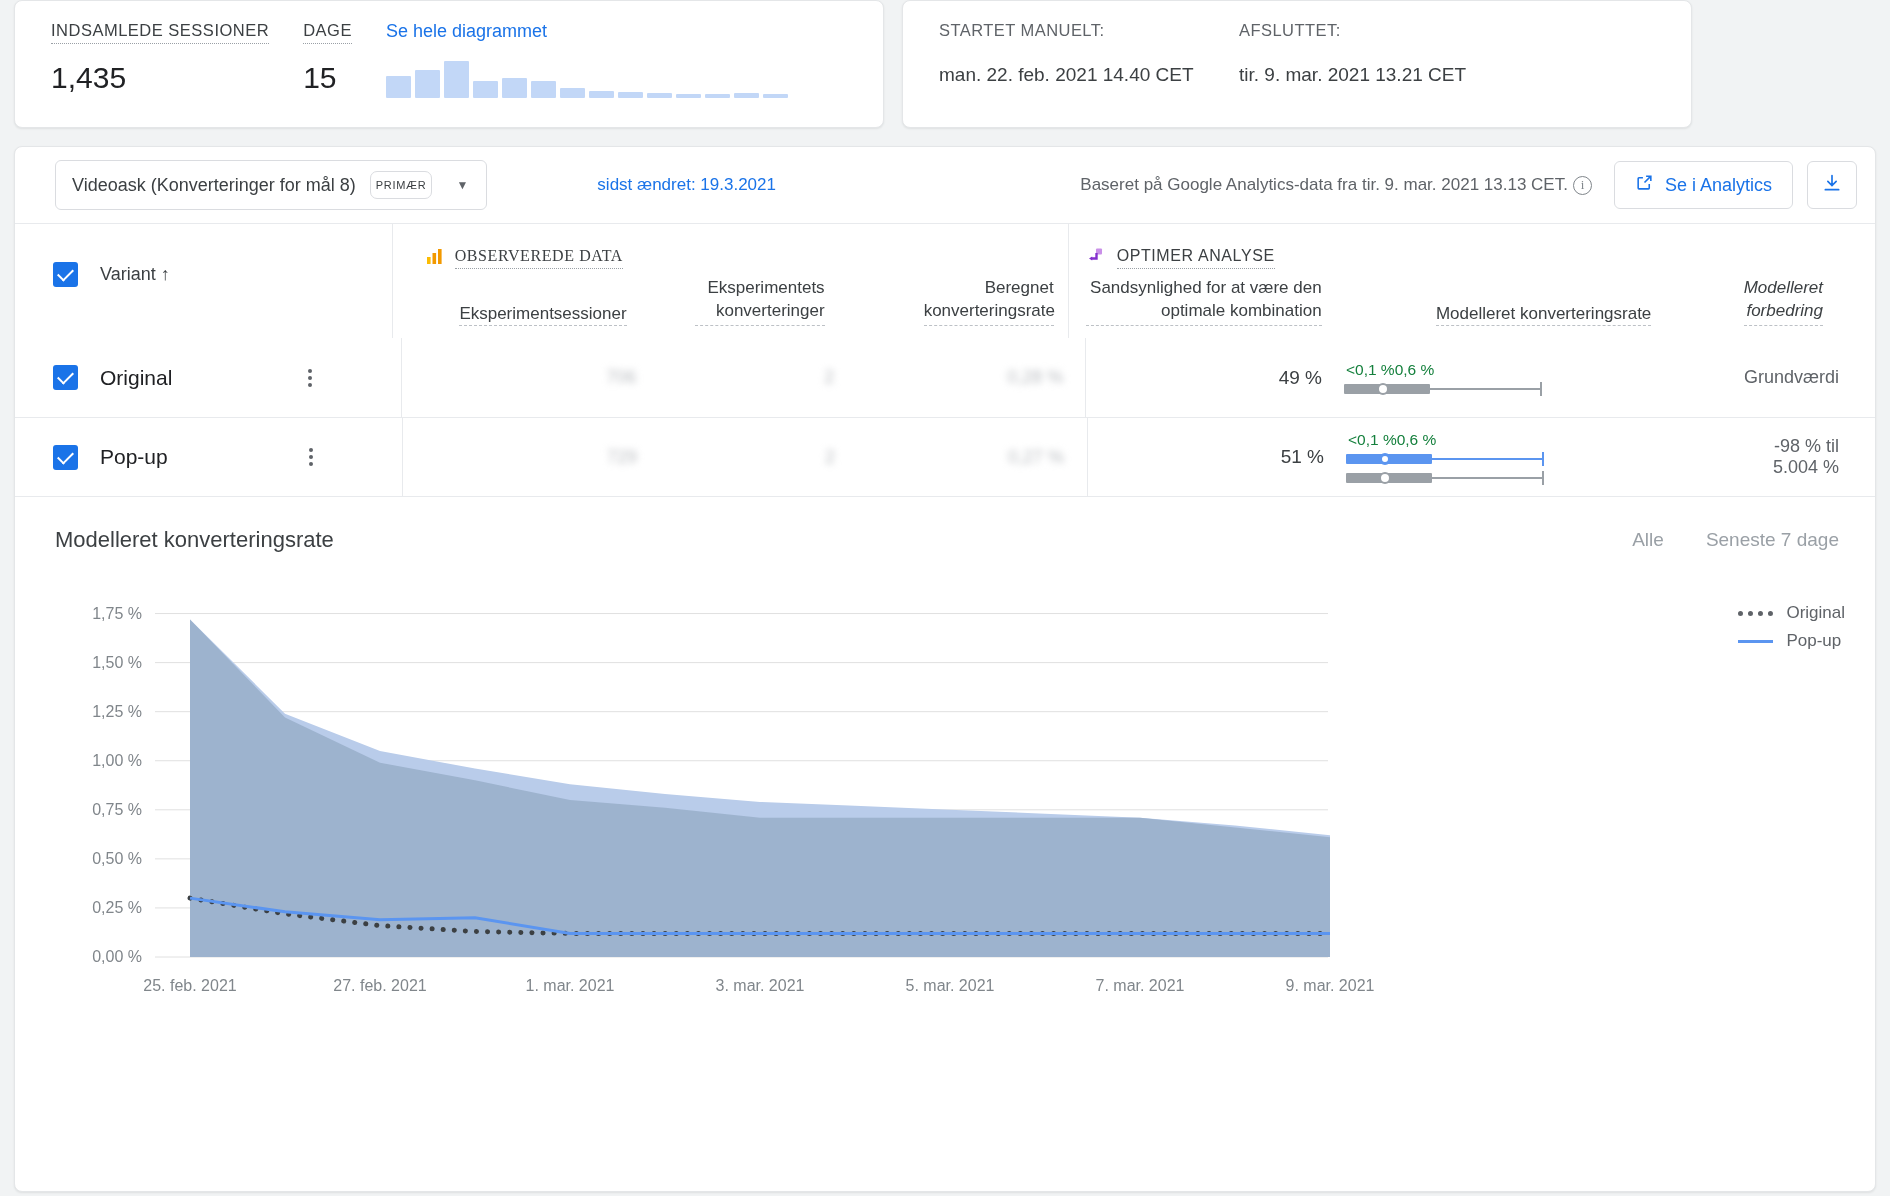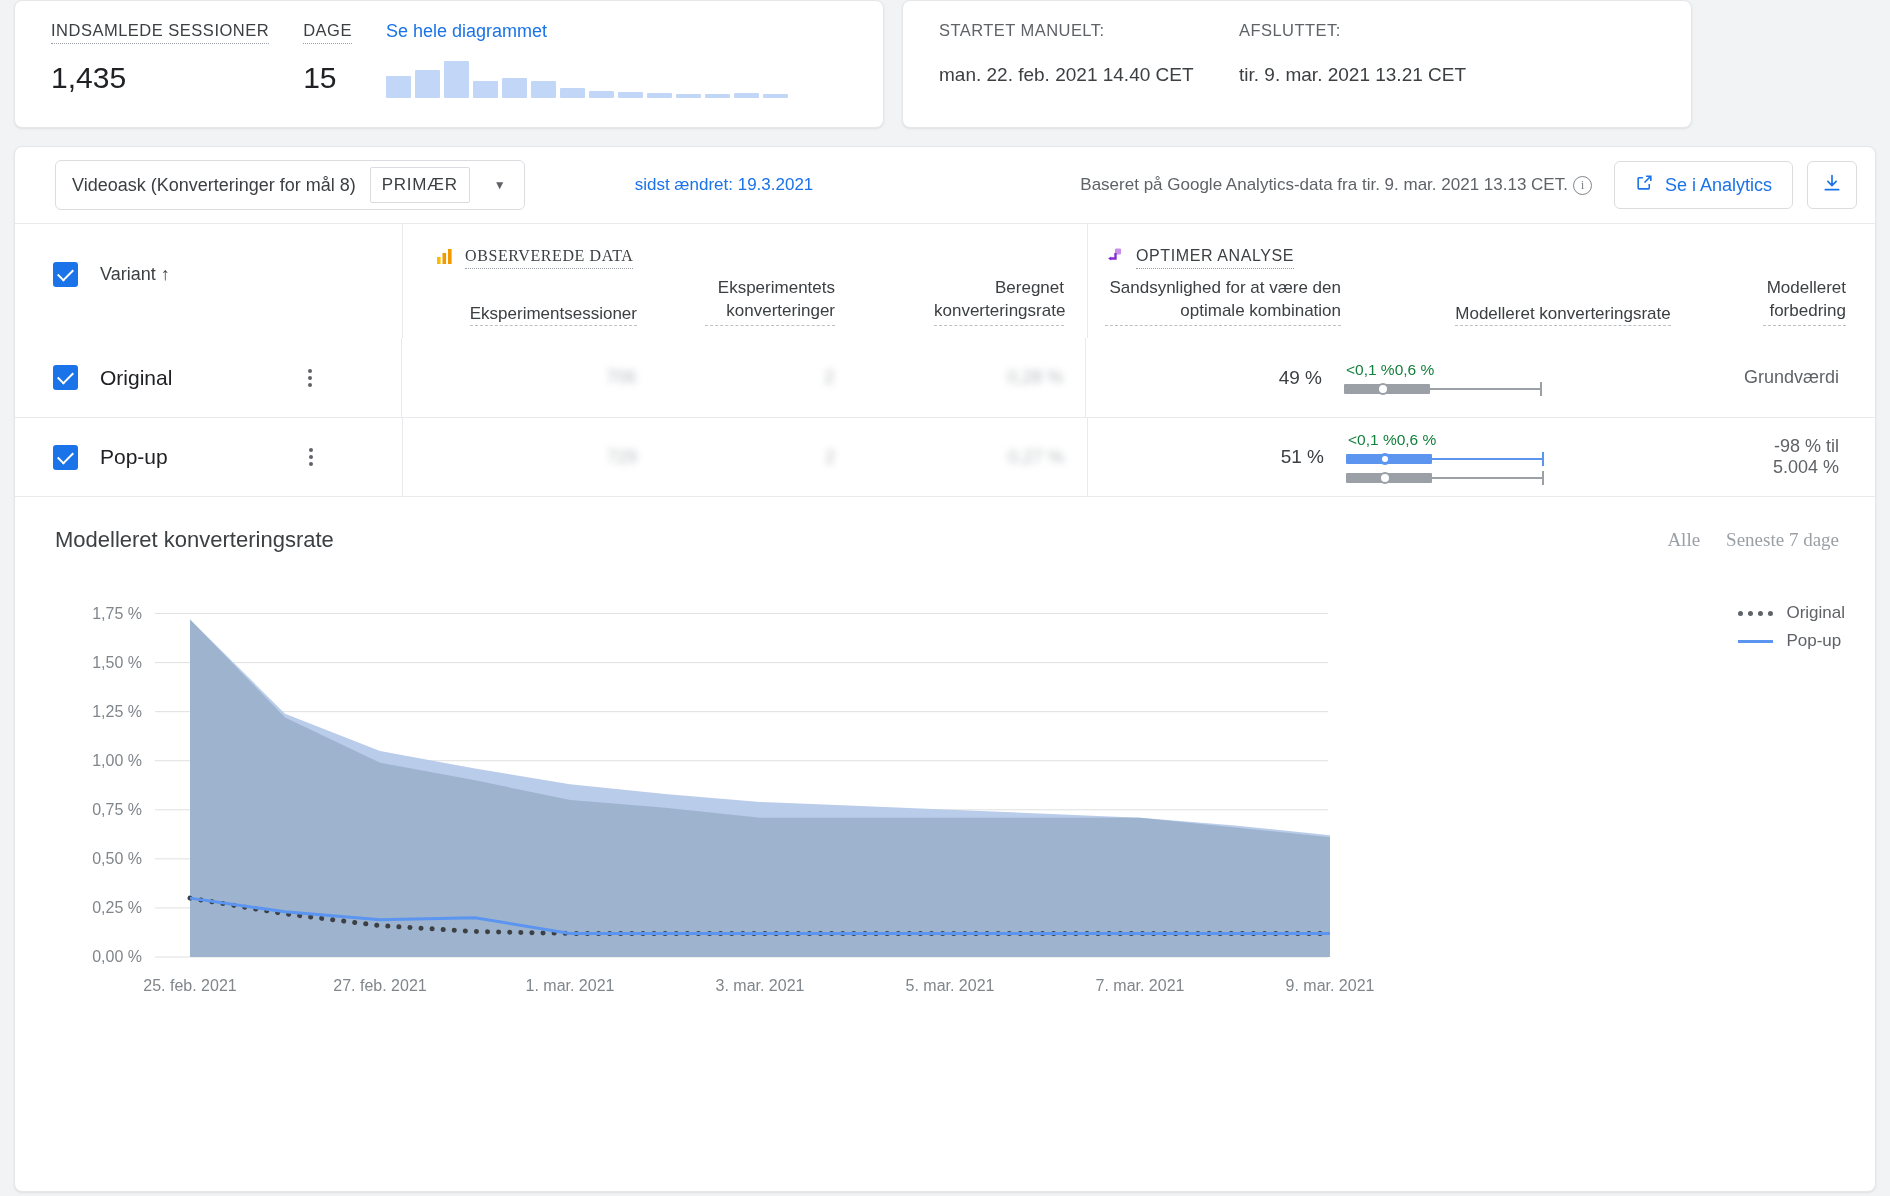--- a/index.html
+++ b/index.html
@@ -59,23 +59,23 @@
     height: 77px; display: flex; align-items: center;
     padding: 0 18px 0 40px; border-bottom: 1px solid #e8eaed;
   }
   .goal-select {
     display: flex; align-items: center; gap: 14px;
     border: 1px solid #dadce0; border-radius: 6px;
     height: 50px; padding: 0 8px 0 16px; cursor: pointer;
   }
   .goal-text { font-size: 18px; color: #3c4043; }
   .primary-chip {
-    border: 1px solid #dadce0; border-radius: 2px;
-    font-size: 17px; letter-spacing: .7px; color: #3c4043;
-    padding: 7px 11px; font-weight: 500;
+    border: 1px solid #dadce0; border-radius: 7px;
+    font-size: 11px; letter-spacing: .7px; color: #3c4043;
+    padding: 7px 5px; font-weight: 500;
   }
   .caret { color: #5f6368; font-size: 12px; padding: 0 10px; }
   .modified { color: #1a73e8; font-size: 17px; margin-left: 110px; cursor: pointer; }
   .based-on { margin-left: auto; font-size: 17px; color: #5f6368; display: flex; align-items: center; gap: 5px; }
   .info-circle {
     width: 19px; height: 19px; border: 1.6px solid #80868b; border-radius: 50%;
     display: inline-flex; align-items: center; justify-content: center;
     font-size: 13px; color: #80868b; font-family: "Liberation Serif", serif;
   }
   .btn-outline {
@@ -144,21 +144,21 @@
   .ci-box { position: absolute; top: 0; height: 10px; border-radius: 1px; }
   .ci-dot { position: absolute; top: -1px; width: 12px; height: 12px; border-radius: 50%;
             background: #fff; }
   .ci-cap { position: absolute; top: -2px; width: 2px; height: 14px; }
   .improve { flex: 1; text-align: right; padding-right: 36px; font-size: 18px; color: #5f6368; }
 
   
   .chart-sect { border-top: 1px solid #e8eaed; position: relative; height: 692px; }
   .chart-head { display: flex; align-items: center; padding: 30px 36px 0 40px; }
   .chart-title { font-size: 22px; color: #3c4043; }
-  .range-tabs { margin-left: auto; display: flex; gap: 26px; font-family: Liberation Serif, serif; }
+  .range-tabs { margin-left: auto; display: flex; gap: 42px; }
   .range-tab { font-size: 19px; color: #9aa0a6; cursor: pointer; }
   .legend { position: absolute; right: 30px; top: 102px; font-size: 17px; color: #5f6368; }
   .legend-item { display: flex; align-items: center; gap: 13px; height: 28px; }
   .lg-dashed { width: 35px; height: 0; border-top: 5px dotted #5f6368; }
   .lg-solid { width: 35px; height: 0; border-top: 3px solid #5b95f0; }
   #chart-svg { position: absolute; left: 0; top: 60px; }
 </style>
 </head>
 <body>
 
@@ -278,21 +278,21 @@
                 <rect x="9" y="2.5" width="6" height="6" rx="1" fill="#c98fe8"></rect>
                 <path d="M4 12.5h5.5V7" stroke="#8430ce" stroke-width="2.4" fill="none"></path>
                 <path d="M2 12.5l3.2-2v4z" fill="#8430ce"></path>
               </svg>
             </span>
             <span class="txt">OPTIMER ANALYSE</span>
           </div>
           <div class="hdr-cells">
             <div style="width:258px; text-align:right; padding-right:22px;margin-left:17px;"><span class="hdr" style="display:inline-block; max-width:250px;">Sandsynlighed for at være den optimale kombination</span></div>
             <div style="width:400px; text-align:center;"><span class="hdr">Modelleret konverteringsrate</span></div>
-            <div style="flex:1; text-align:right; padding-right:29px;"><span class="hdr" style="display:inline-block; max-width:96px;">Modelleret forbedring</span></div>
+            <div style="flex:1; text-align:right; padding-right:52px;font-style:italic;"><span class="hdr" style="display:inline-block; max-width:96px;">Modelleret forbedring</span></div>
           </div>
         </div>
       </div>
 
       <div id="rows-host">
           <div class="data-row first">
       <div class="rv-name">
         <span class="chk"></span>
         <span class="nm">Original</span>
         <span class="kebab">

